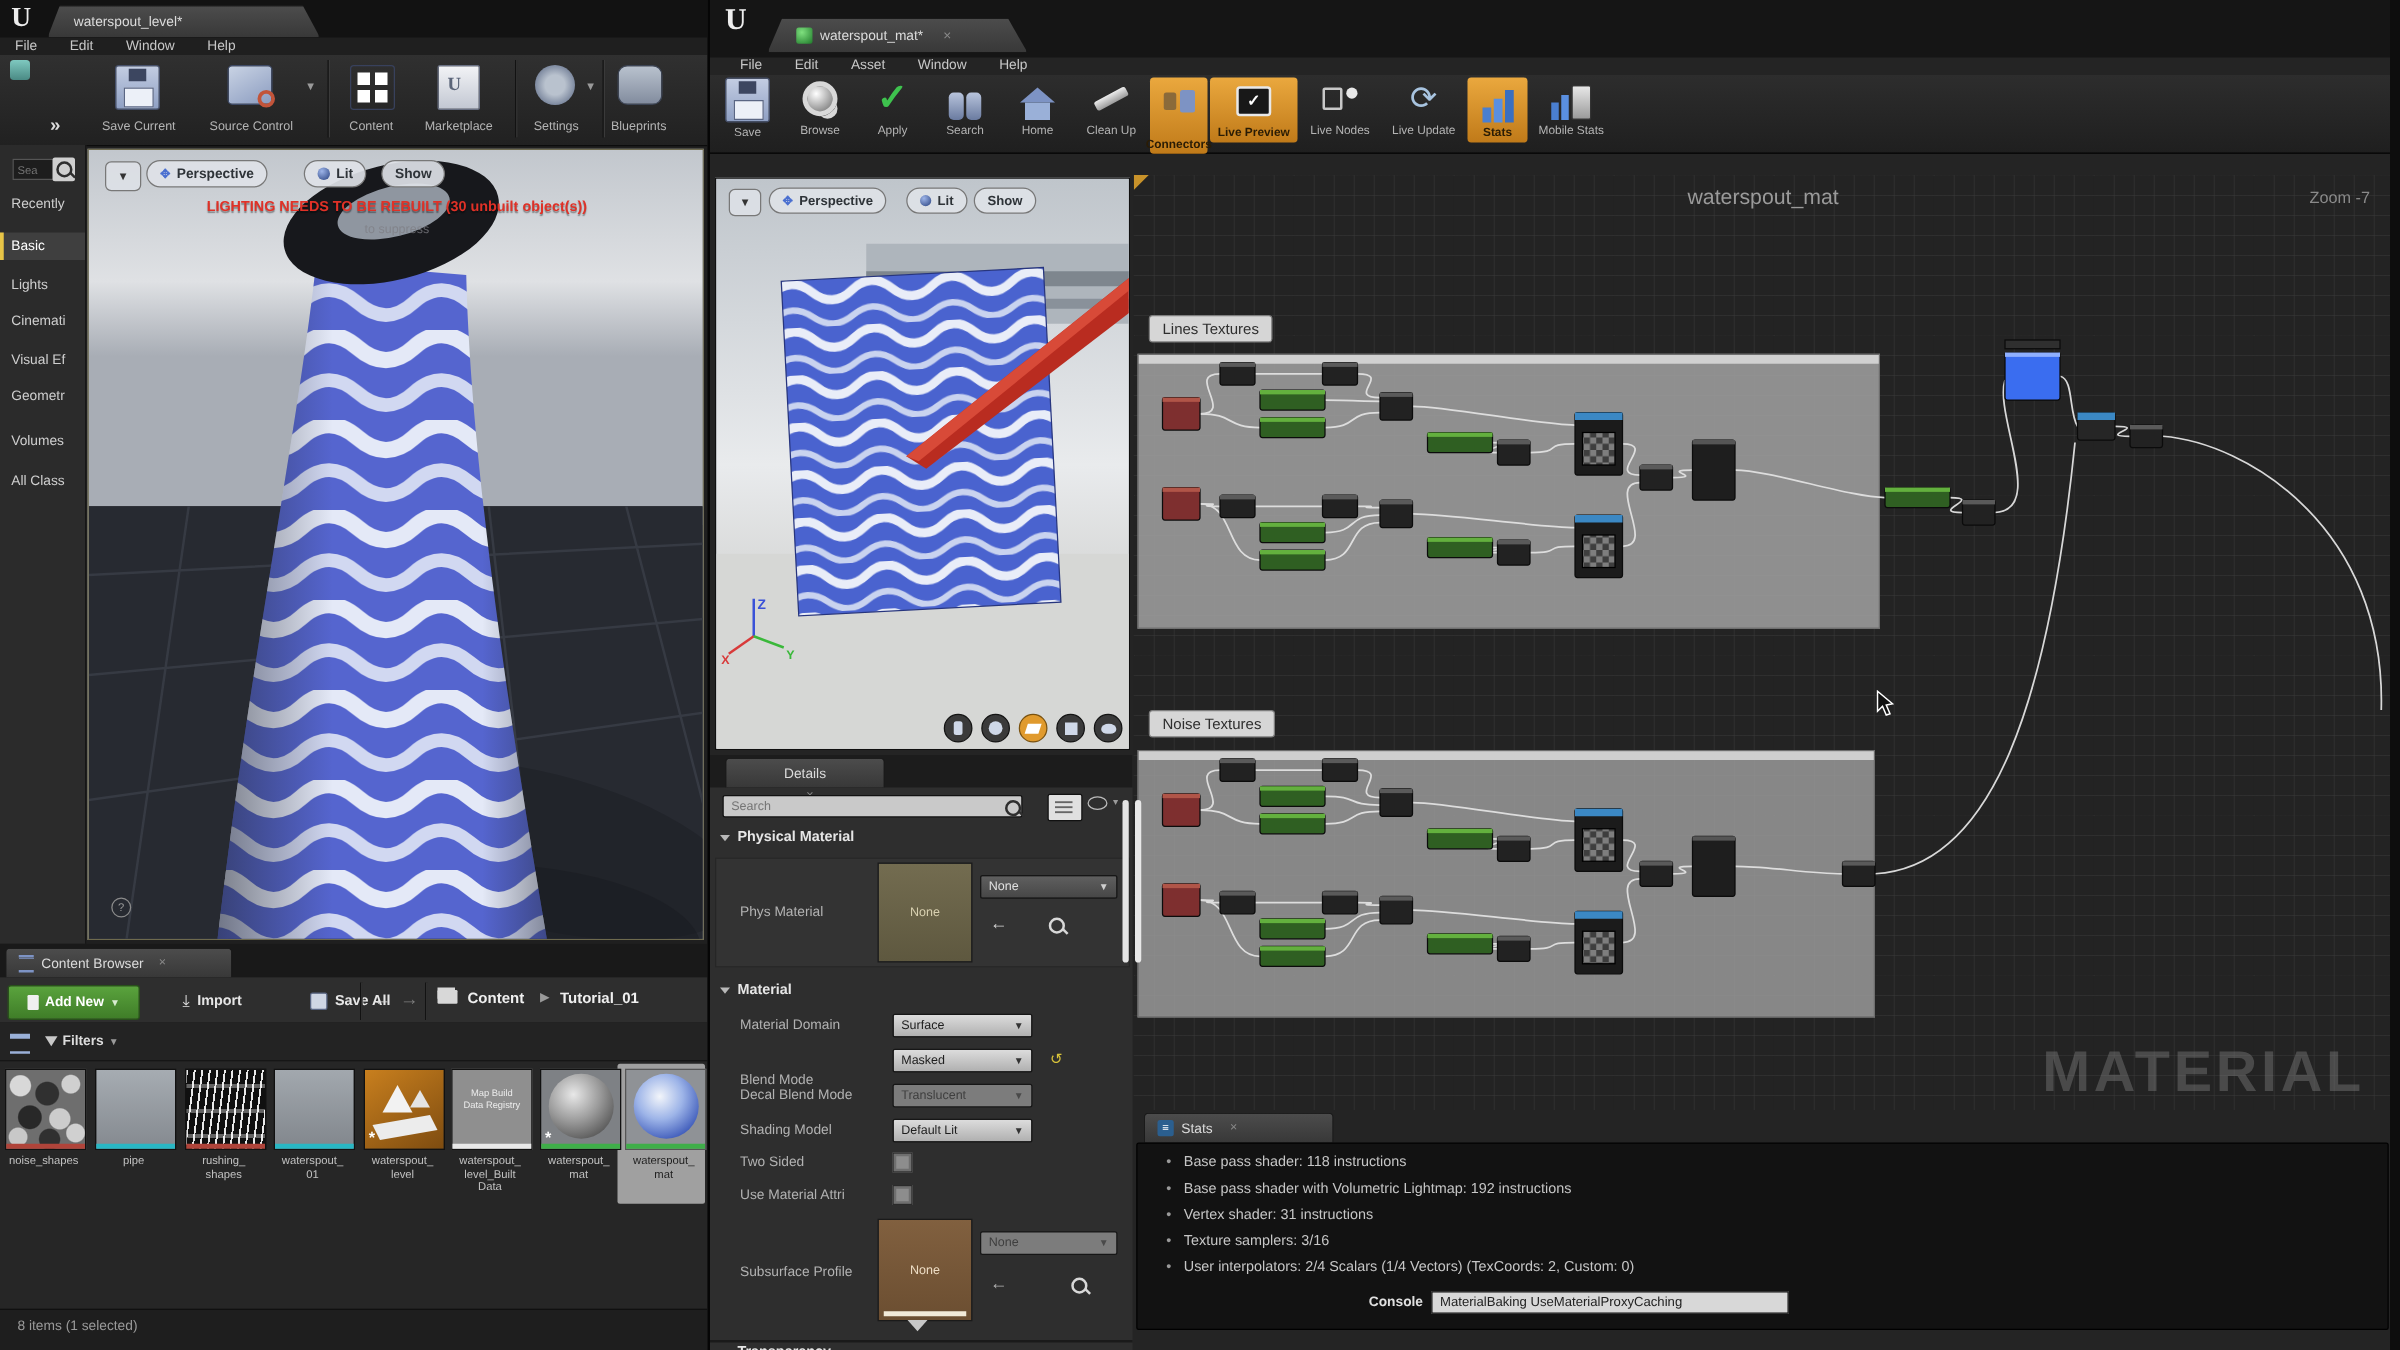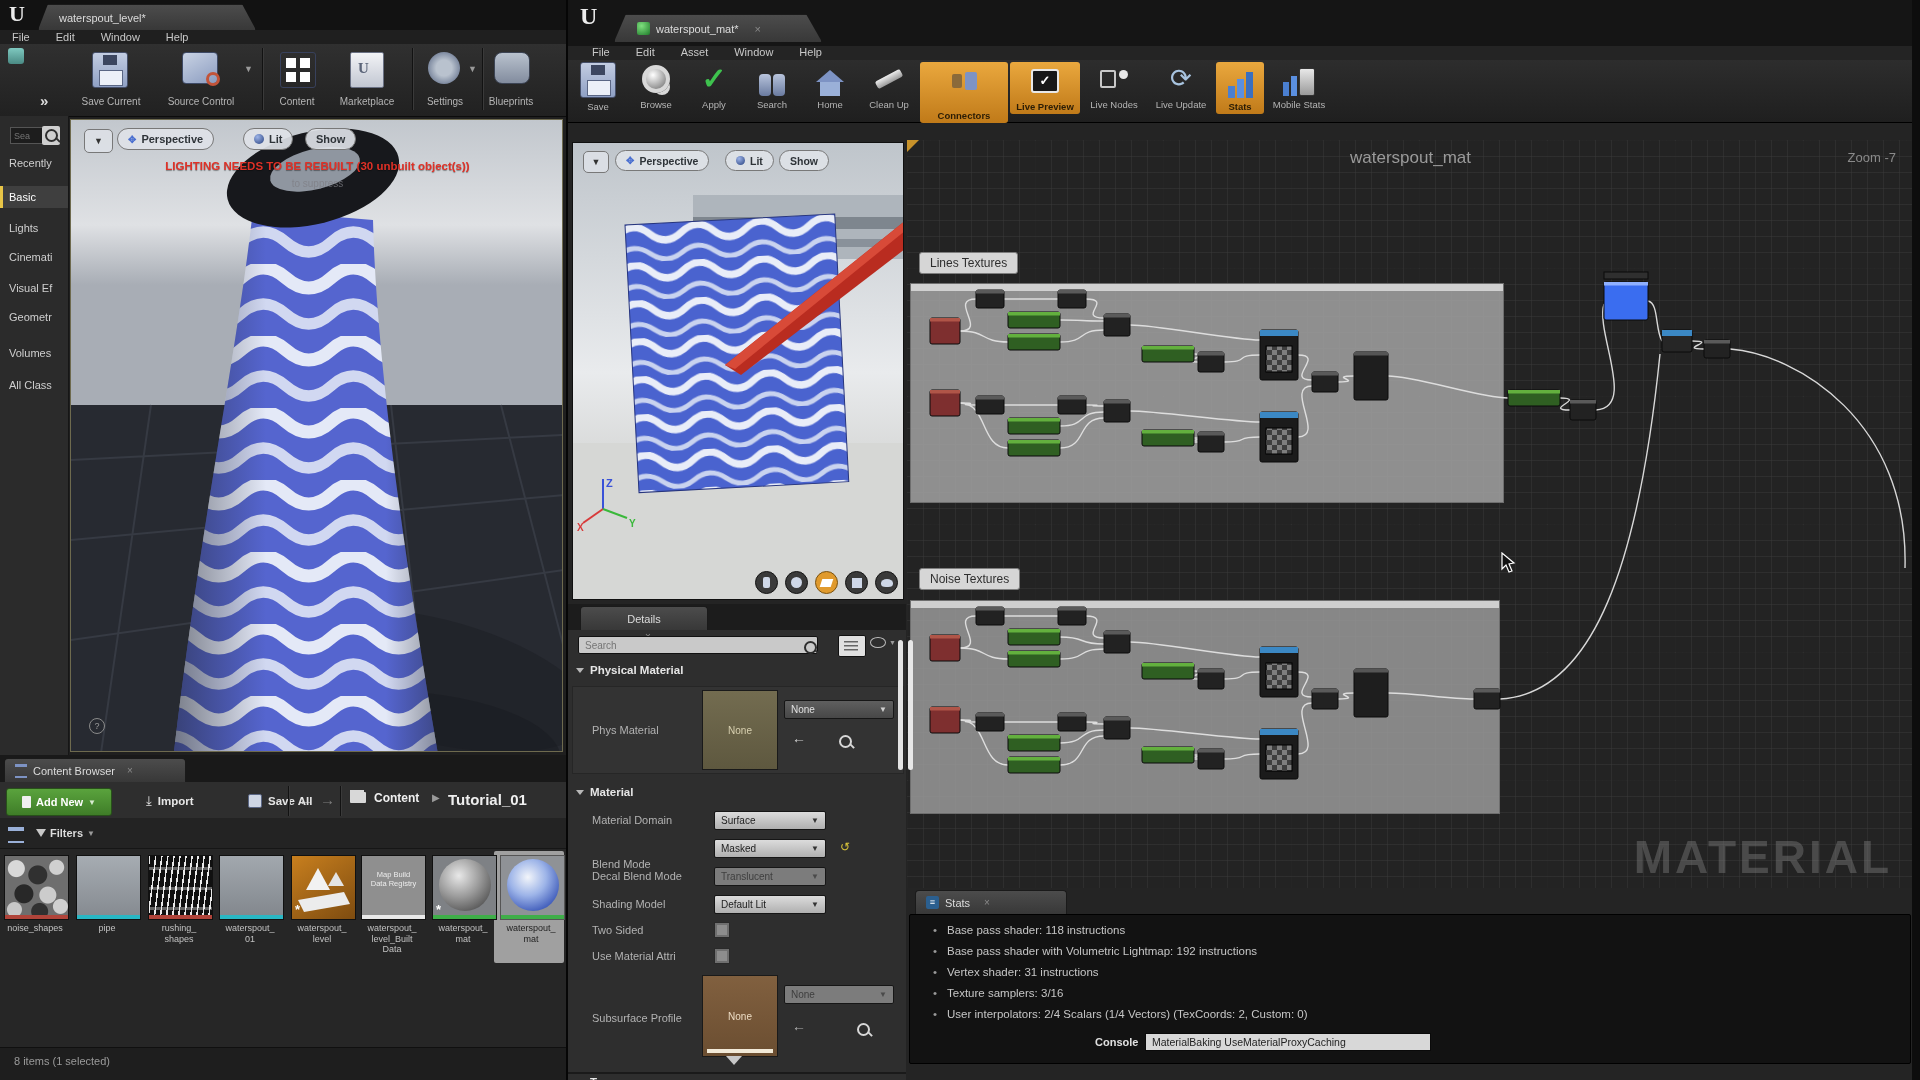--- a/index.html
+++ b/index.html
@@ -181,21 +181,21 @@
       <span style="width:12px;height:12px;background:#cfd6e4;border:1px solid #5a6684;border-radius:2px;display:inline-block;"></span>
       <span style="color:#e6e6e6;font-weight:bold;font-size:11.5px;">Save All</span>
     </div>
     <div class="p tb-sep" style="left:288px;top:31px;height:30px;"></div>
     <span class="p" style="left:298px;top:36px;color:#d8d8d8;font-size:15px;font-weight:bold;">←</span>
     <span class="p" style="left:320px;top:36px;color:#7e7e7e;font-size:15px;font-weight:bold;">→</span>
     <div class="p tb-sep" style="left:340px;top:31px;height:30px;"></div>
     <span class="p" style="left:350px;top:37px;width:16px;height:11px;background:#d8d8d8;border-radius:1px;box-shadow:-1px -3px 0 -1px #d8d8d8;"></span>
     <span class="p" style="left:374px;top:36px;color:#efefef;font-weight:bold;font-size:12px;">Content</span>
     <span class="p" style="left:432px;top:37px;color:#9a9a9a;font-size:10px;">▶</span>
-    <span class="p" style="left:448px;top:36px;color:#efefef;font-weight:bold;font-size:15px;white-space:nowrap;">Tutorial_01</span>
+    <span class="p" style="left:448px;top:36px;color:#efefef;font-weight:bold;font-size:12px;white-space:nowrap;">Tutorial_01</span>
 
     <div class="p" style="left:0;top:63px;width:566px;height:30px;background:#232323;border-bottom:1px solid #161616;"></div>
     <div class="p" style="left:8px;top:72px;width:16px;height:12px;border-top:2px solid #9ab0d8;border-bottom:2px solid #9ab0d8;box-shadow:inset 0 3px 0 -1px #9ab0d8;"></div>
     <div class="p flex" style="left:36px;top:69px;height:18px;gap:4px;">
       <span style="width:0;height:0;border-left:5px solid transparent;border-right:5px solid transparent;border-top:8px solid #c8c8c8;display:inline-block;"></span>
       <span style="color:#dcdcdc;font-weight:bold;font-size:11px;">Filters</span>
       <span style="color:#9a9a9a;font-size:8px;">▼</span>
     </div>
 
     <div class="p" style="left:494px;top:96px;width:70px;height:112px;background:#a0a0a0;border-radius:2px;"></div>
@@ -305,21 +305,21 @@
             </span>
           </div>
         <span class="tlb">Home</span>
       </div>
       <div class="tb-item" style="width:58px;">
         <div class="ic" style="display:flex;align-items:center;justify-content:center;">
             <span style="width:28px;height:8px;background:linear-gradient(#ececec,#9a9a9a);transform:rotate(-28deg);border-radius:2px;"></span>
           </div>
         <span class="tlb">Clean Up</span>
       </div>
-      <div class="tb-item on" style="width:88px;padding:2px 0;gap:12px;">
+      <div class="tb-item on" style="width:46px;padding:2px 0;gap:12px;">
         <div class="ic" style="display:flex;align-items:center;justify-content:center;gap:3px;">
             <span style="width:10px;height:14px;background:#8a6a3a;border-radius:2px;"></span>
             <span style="width:12px;height:18px;background:#7d93c4;border-radius:2px;"></span>
           </div>
         <span class="tlb">Connectors</span>
       </div>
       <div class="tb-item on" style="width:70px;padding:2px 0;">
         <div class="ic" style="display:flex;align-items:center;justify-content:center;">
             <span style="width:24px;height:20px;background:#181818;border:2px solid #e8e8e8;border-radius:3px;color:#fff;font-size:13px;font-weight:bold;text-align:center;line-height:20px;">✓</span>
           </div>

